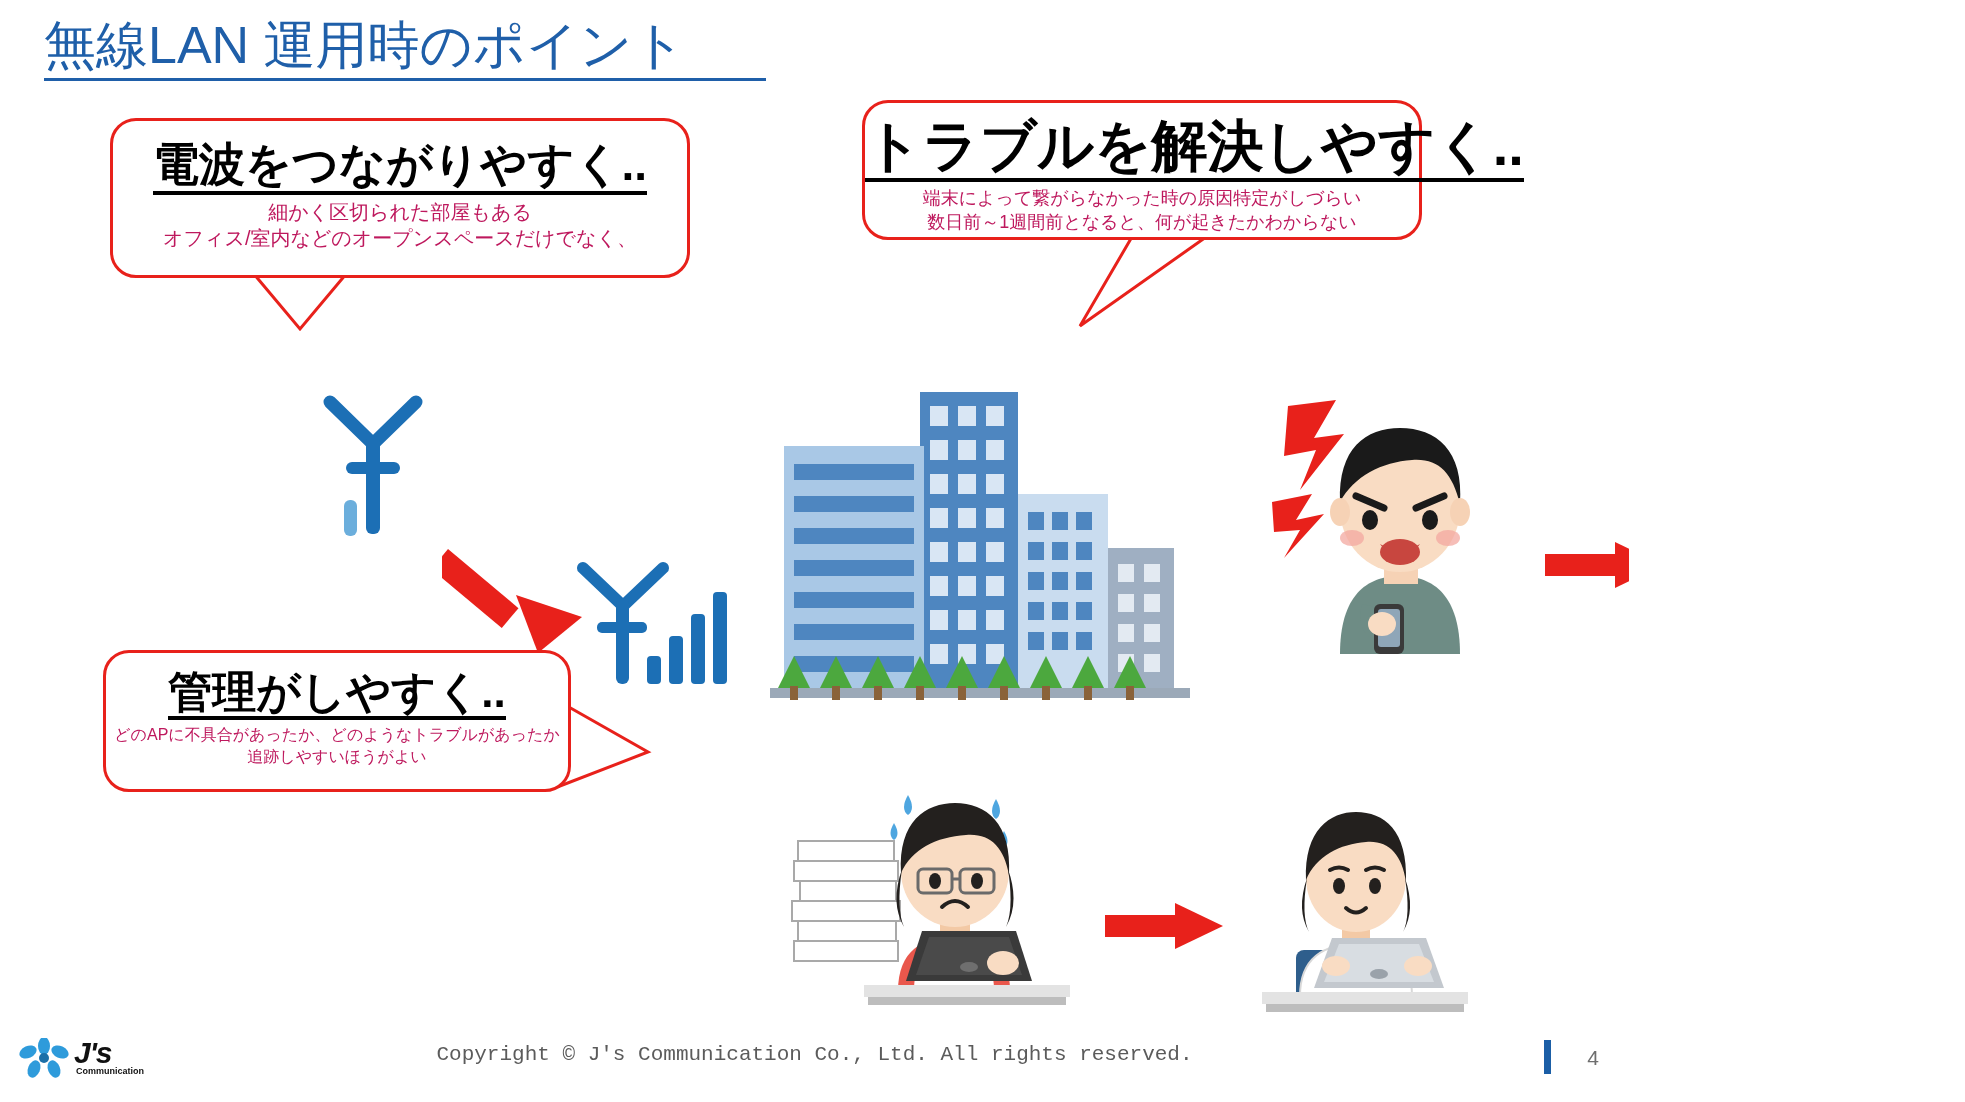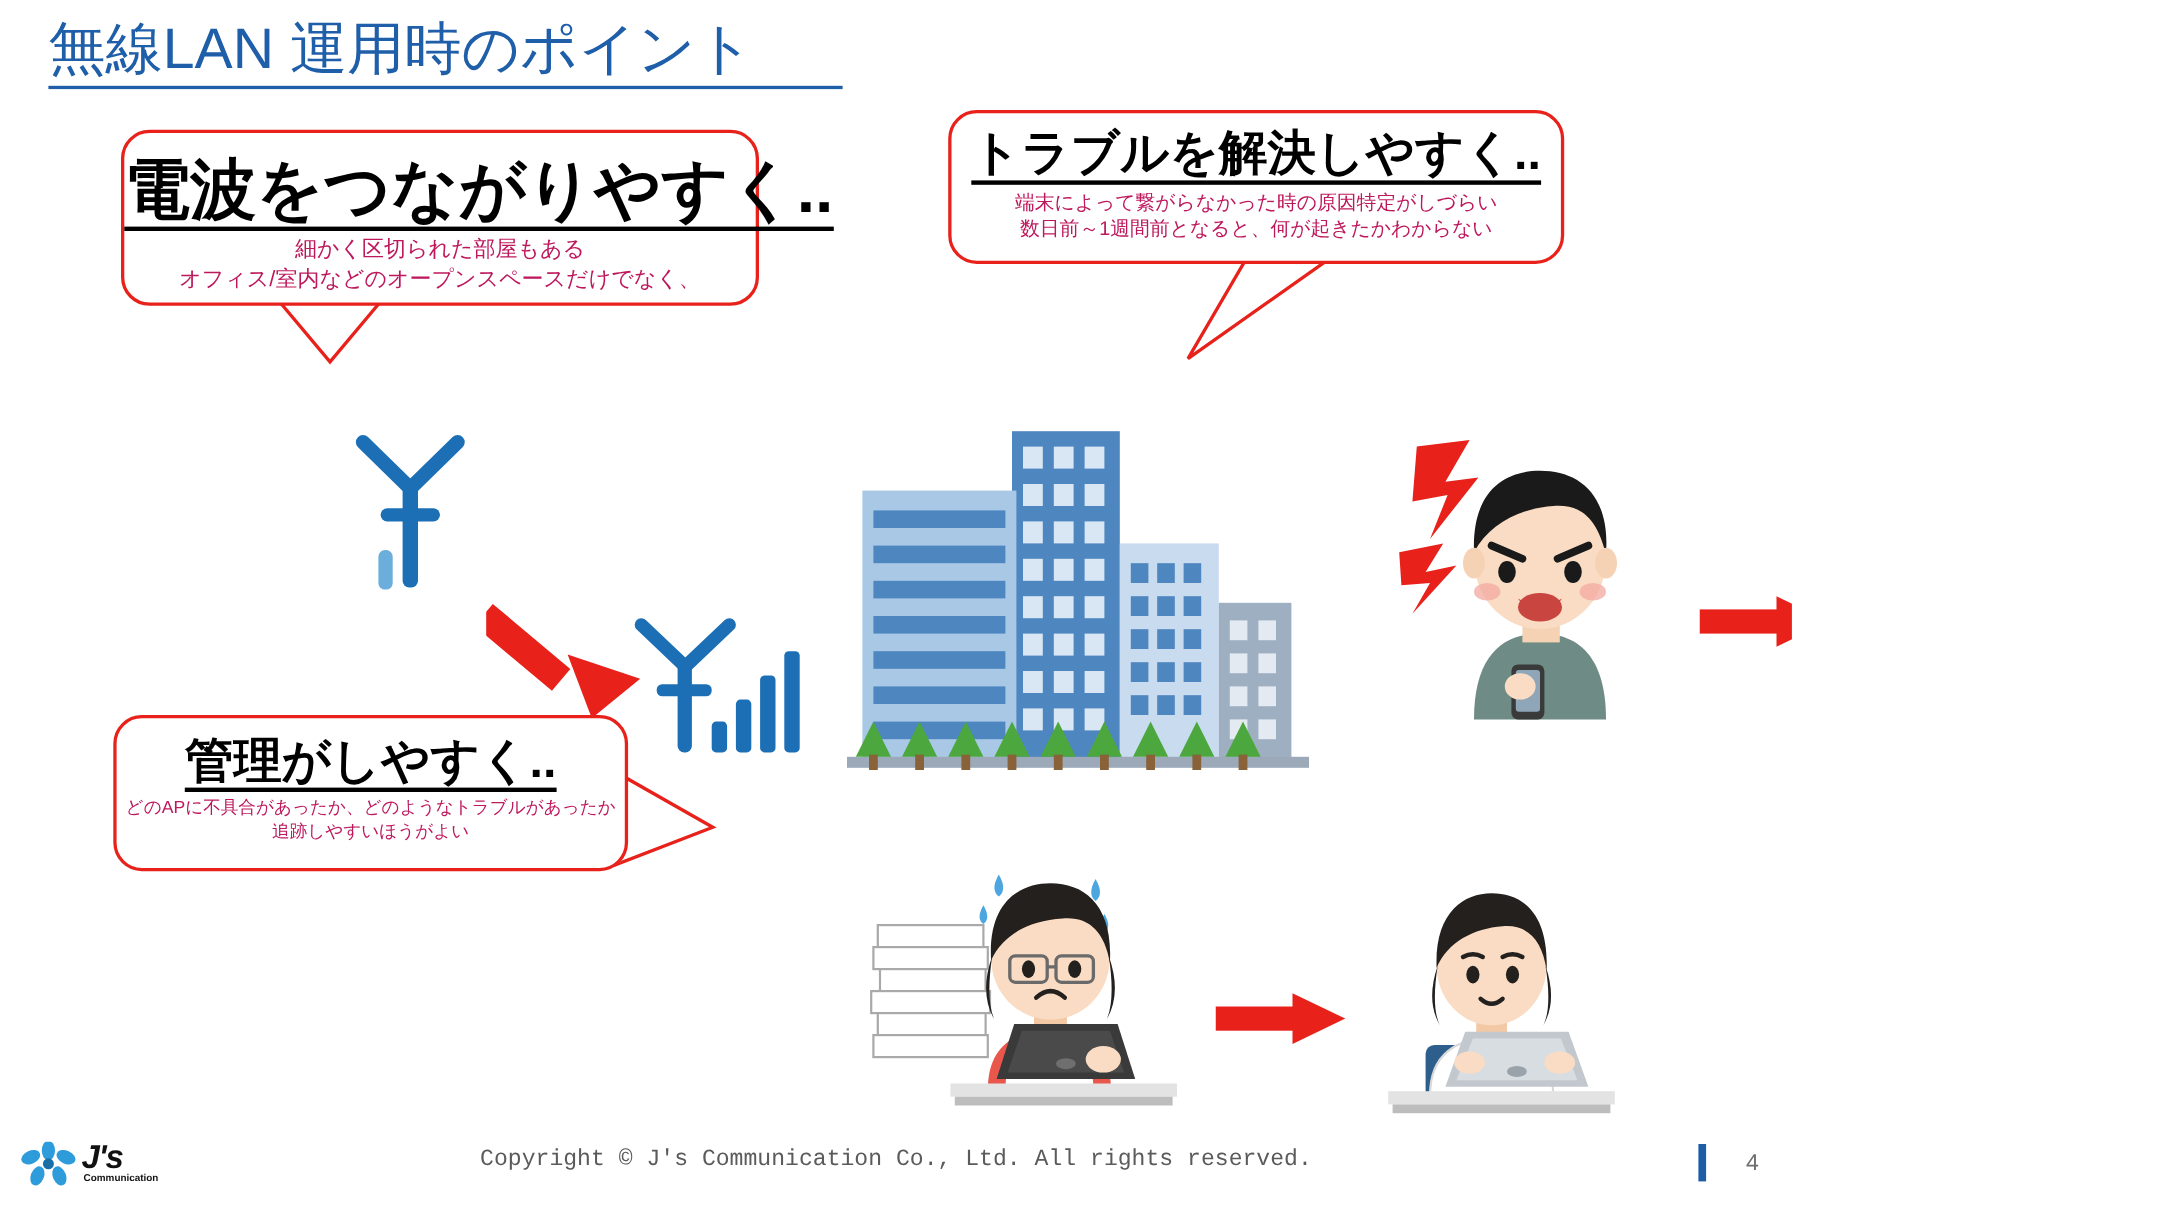--- a/index.html
+++ b/index.html
@@ -63,30 +63,30 @@
     margin-top: 4px;
   }
   .callout-sub div { white-space: nowrap; }
 
   
   #callout-radio {
     left: 110px; top: 118px;
     width: 580px; height: 160px;
     padding-top: 18px;
   }
-  #callout-radio .callout-title { font-size: 60px; }
+  #callout-radio .callout-title { font-size: 46px; }
   #callout-radio .callout-sub { font-size: 20px; }
 
   
   #callout-trouble {
     left: 862px; top: 100px;
     width: 560px; height: 140px;
     padding-top: 12px;
   }
-  #callout-trouble .callout-title { font-size: 44px; }
+  #callout-trouble .callout-title { font-size: 56px; }
   #callout-trouble .callout-sub { font-size: 18px; }
 
   
   #callout-manage {
     left: 103px; top: 650px;
     width: 468px; height: 142px;
     padding-top: 14px;
   }
   #callout-manage .callout-title { font-size: 44px; }
   #callout-manage .callout-sub { font-size: 16px; }

